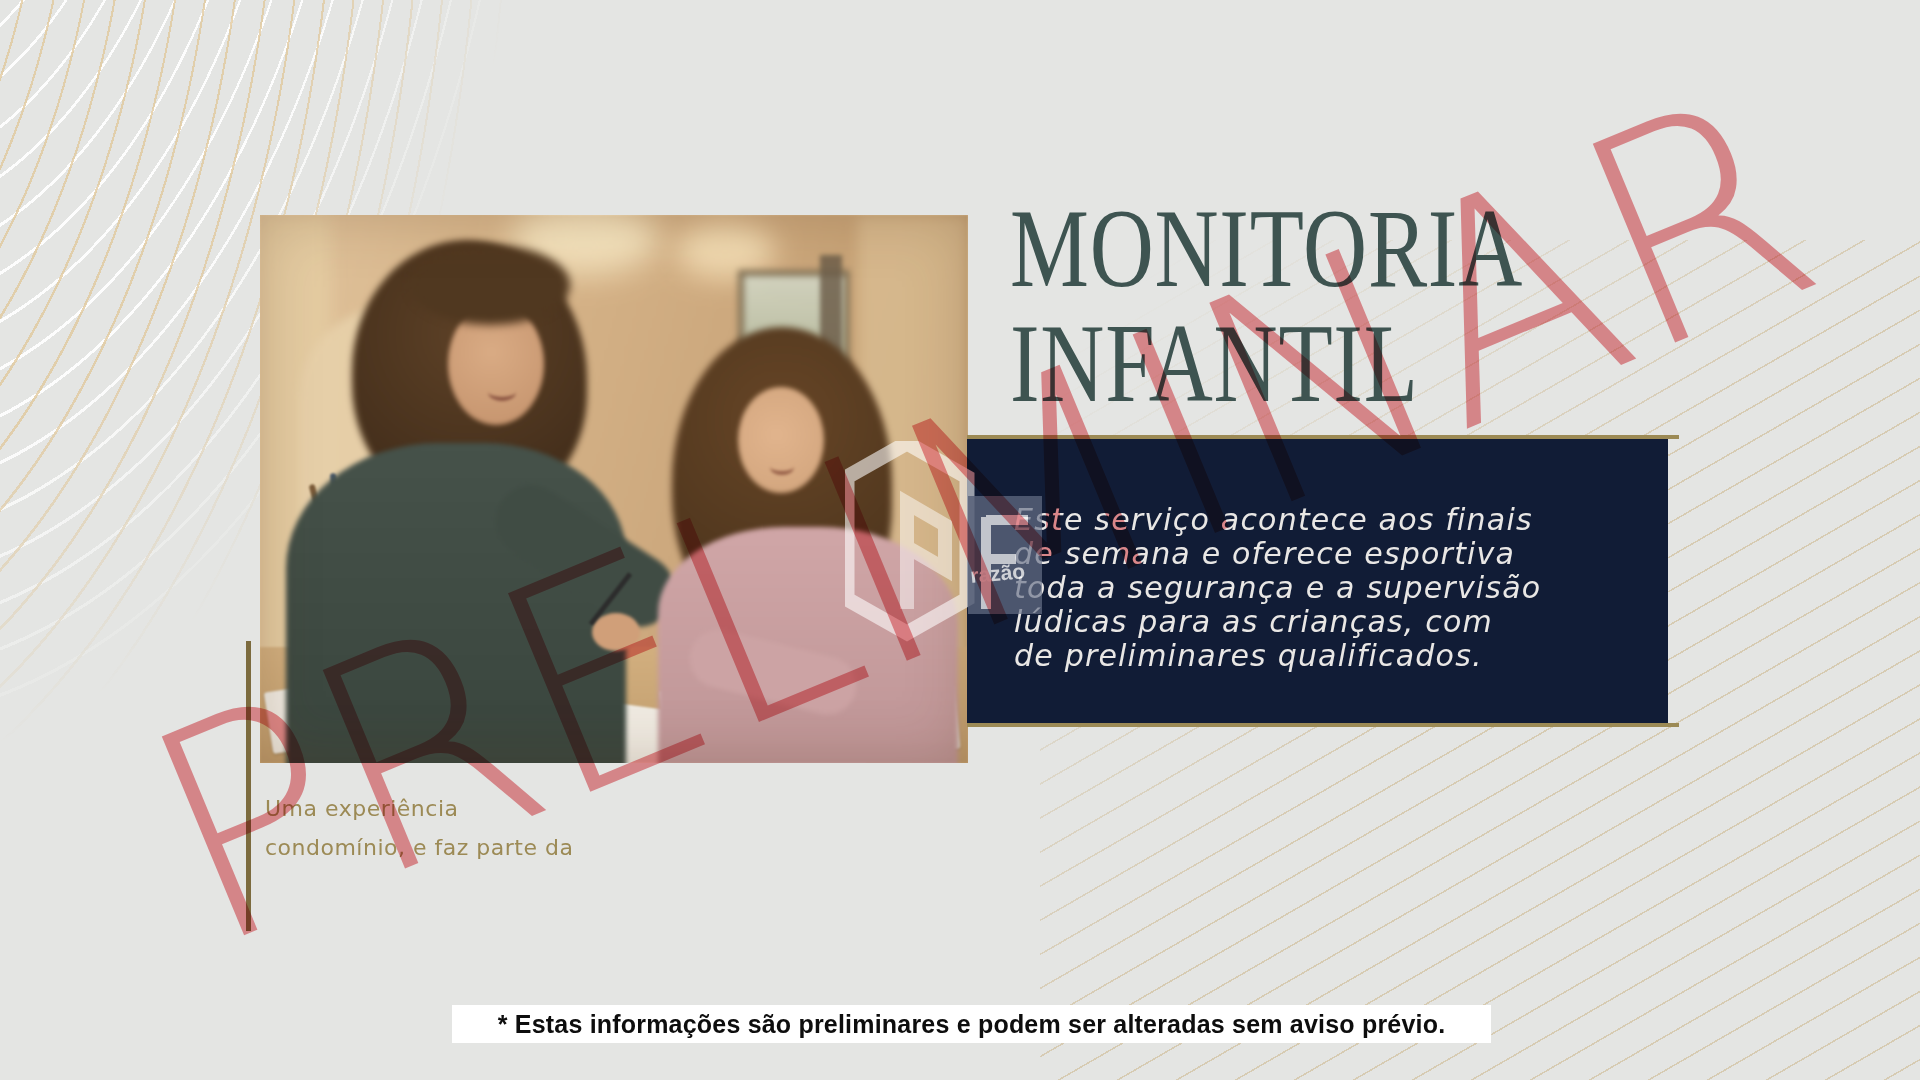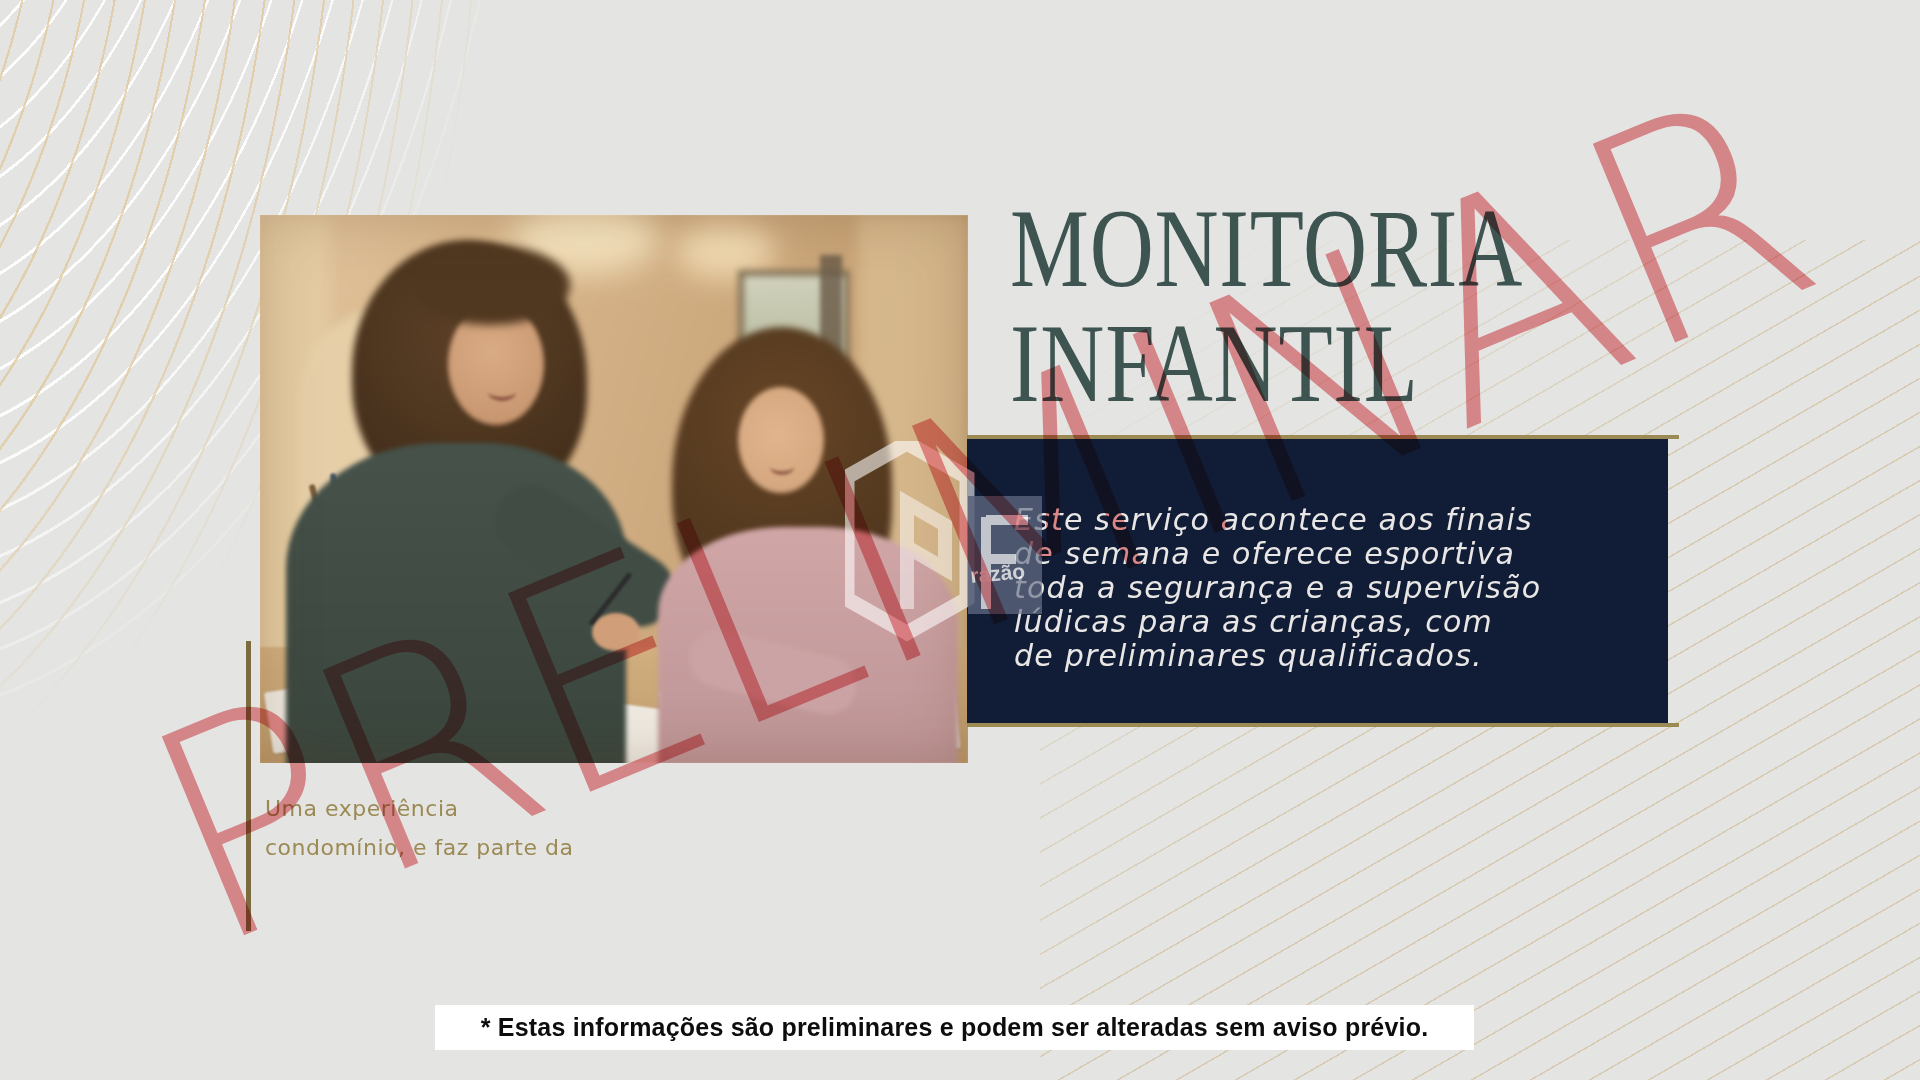--- a/index.html
+++ b/index.html
@@ -119,21 +119,21 @@
     position:absolute;left:105px;top:345px;width:1750px;height:350px;
     display:flex;align-items:center;justify-content:center;
     font-family:"DejaVu Sans",sans-serif;font-weight:200;
     font-size:295px;letter-spacing:-4px;white-space:nowrap;
     color:var(--color-watermark,#ee8e94);
     transform:rotate(-22.5deg);
     mix-blend-mode:multiply;opacity:.95;pointer-events:none;
   }
   
   .disclaimer{
-    position:absolute;left:435px;top:1005px;width:1039px;height:45px;
+    position:absolute;left:452px;top:1005px;width:1039px;height:38px;
     background:var(--color-disclaimerbg,#ffffff);
     display:flex;align-items:center;justify-content:center;
     font-family:"Liberation Sans",sans-serif;font-weight:700;font-size:25px;
     color:var(--color-disclaimertext,#0d0d0d);letter-spacing:.2px;white-space:nowrap;
   }
 </style>
 </head>
 <body>
 
 <div class="slide" style="--color-background: #e4e5e3; --color-navy: #111c36; --color-gold: #9c8a55; --color-line: #7c6b3e; --color-title: #3e5451; --color-watermark: #ee8e94; --color-disclaimerbg: #ffffff; --color-disclaimertext: #0d0d0d;">

